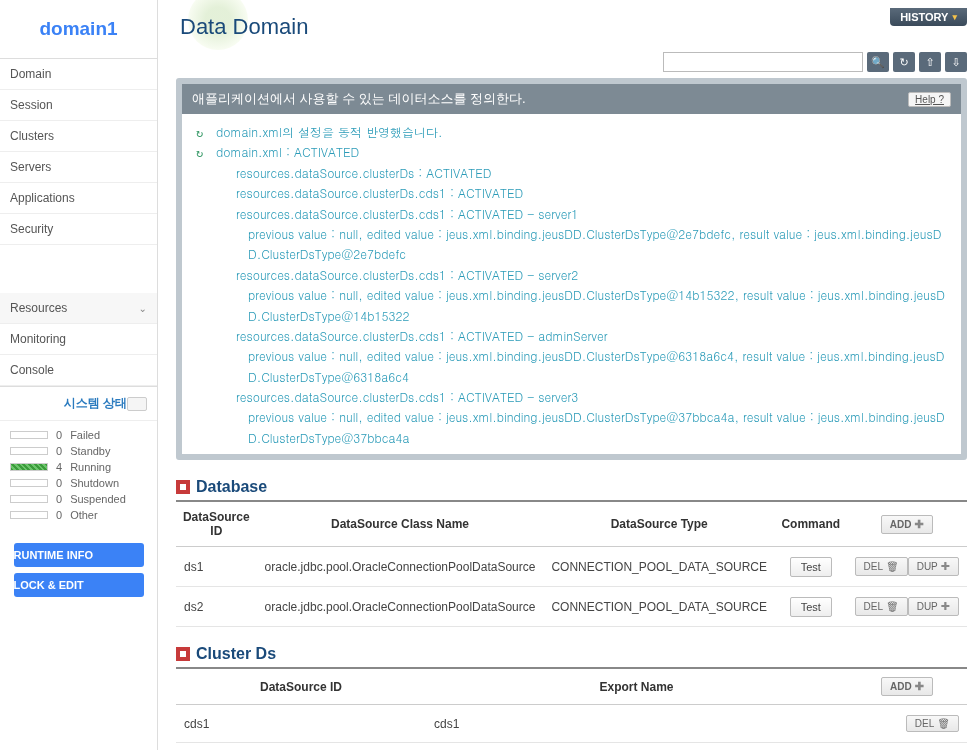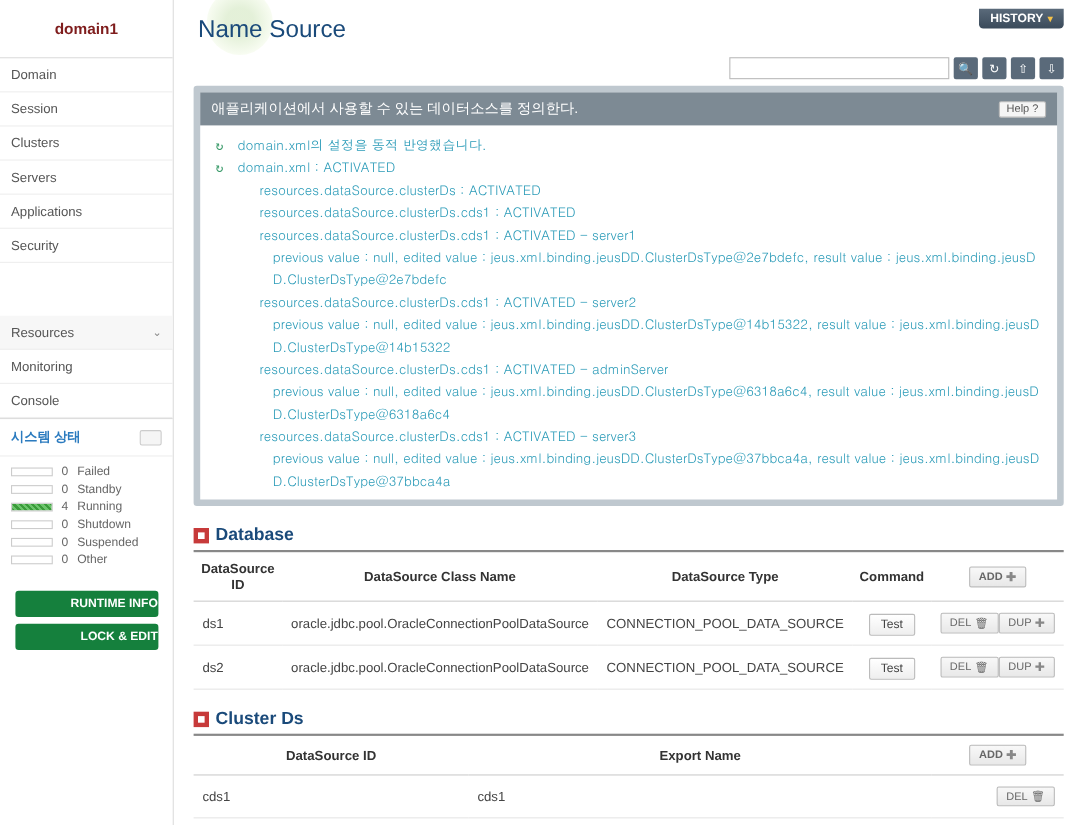--- a/index.html
+++ b/index.html
@@ -2,52 +2,52 @@
 <html><head>
 <meta charset="utf-8">
 <style>
 * { box-sizing: border-box; margin: 0; padding: 0; }
 body { font-family: "Malgun Gothic", Arial, sans-serif; font-size: 12px; color: #333; background: #fff; width: 977px; }
 .layout { display: flex; }
 .sidebar { width: 158px; border-right: 1px solid #ddd; }
 .main { flex: 1; padding: 0 10px 20px 18px; position: relative; }
 
 
-.domain-title { text-align: center; padding: 18px 12px; color: #7f1d1d; font-weight: bold; font-size: 14px; border-bottom: 1px solid #ddd; }
+.domain-title { text-align: center; padding: 18px 12px; color: #3b82f6; font-weight: bold; font-size: 19px; border-bottom: 1px solid #ddd; }
 .nav-item { padding: 8px 10px; border-bottom: 1px solid #eee; color: #555; cursor: pointer; display: flex; justify-content: space-between; align-items: center; }
 .chev { font-size: 10px; color: #888; }
 .subnav { background: #fafafa; }
 .sub-item { padding: 6px 10px 6px 22px; color: #444; border-bottom: 1px solid #f0f0f0; cursor: pointer; font-size: 11px; }
 .sub-item.active { background: linear-gradient(#e8e8e8,#d8d8d8); font-weight: bold; }
 .nav-item.sec { background: #f7f7f7; margin-top: 48px; }
 
-.status-title { padding: 8px 10px; color: #2b7bbf; font-weight: bold; display: flex; justify-content: space-between; align-items: center; border-top: 1px solid #ddd; border-bottom: 1px solid #eee; }
+.status-title { padding: 8px 10px; color: #2b7bbf; font-weight: bold; display: flex; justify-content: flex-end; align-items: center; border-top: 1px solid #ddd; border-bottom: 1px solid #eee; }
 .status-ic { width: 20px; height: 14px; border: 1px solid #ccc; border-radius: 2px; background: #f5f5f5; }
 .status-list { padding: 6px 10px 14px 10px; }
 .status-row { display: flex; align-items: center; gap: 8px; padding: 2px 0; font-size: 11px; color: #666; }
 .bar { width: 38px; height: 8px; border: 1px solid #ccc; background: #fff; }
 .bar.run { background: repeating-linear-gradient(45deg,#3a9b3a,#3a9b3a 2px,#6bc46b 2px,#6bc46b 4px); }
 
-.black-btn { display: block; margin: 6px auto; width: 130px; padding: 6px 0; text-align: right; background: #15803d; color: #fff; font-size: 11px; font-weight: bold; border-radius: 3px; cursor: pointer; }
+.black-btn { display: block; margin: 6px auto; width: 130px; padding: 6px 0; text-align: left; background: #3b82f6; color: #fff; font-size: 11px; font-weight: bold; border-radius: 3px; cursor: pointer; }
 
 
 .page-header { display: flex; justify-content: space-between; align-items: flex-start; padding-top: 8px; }
 .page-title-wrap { position: relative; }
 .decor { position: absolute; width: 60px; height: 60px; border-radius: 50%; background: radial-gradient(circle,#d8eac8 30%, #f5fbec 70%); left: 12px; top: -18px; z-index: 0; opacity: .7; }
 .page-title { color: #1a4a7a; font-size: 22px; font-weight: normal; position: relative; z-index: 1; padding: 6px 0 6px 4px; }
 .history-btn { background: linear-gradient(#5a6a7a,#3a4a5a); color: #fff; font-size: 11px; font-weight: bold; padding: 3px 10px; border-radius: 0 0 4px 4px; cursor: pointer; display: flex; align-items: center; gap: 4px; }
 .chev-down { font-size: 9px; color: #f5c24a; }
 
 .toolbar { display: flex; justify-content: flex-end; gap: 4px; margin-top: 6px; }
 .search-box { width: 200px; height: 20px; border: 1px solid #bbb; padding: 0 4px; }
 .icon-btn { width: 22px; height: 20px; background: #5a6a7a; color: #fff; display: flex; align-items: center; justify-content: center; border-radius: 2px; cursor: pointer; font-size: 11px; }
 
 .message-panel { margin-top: 6px; border: 6px solid #bfc8cf; border-radius: 3px; background:#fff; }
 .msg-header { background: #7d8a94; color: #fff; padding: 6px 10px; font-size: 13px; display: flex; justify-content: space-between; align-items: center; }
-.help-btn { background: #f5f5f5; color: #555; font-size: 10px; padding: 1px 6px; border: 1px solid #bbb; border-radius: 2px; cursor: pointer; }
+.help-btn { background: #f5f5f5; color: #555; font-size: 10px; padding: 1px 6px; border: 1px solid #bbb; border-radius: 2px; cursor: pointer; text-decoration: underline; }
 .msg-body { padding: 8px 14px; font-family: "Dotum", monospace; font-size: 12px; color: #2b9bb8; line-height: 1.7; max-height: 340px; overflow: hidden; }
 .msg-line { display: flex; gap: 6px; }
 .refresh-ic { color: #3a9b6a; font-size: 12px; width: 14px; flex-shrink: 0; }
 .msg-text { flex: 1; word-break: break-all; }
 .indent { padding-left: 20px; }
 .indent2 { padding-left: 32px; }
 
 .section { margin-top: 18px; }
 .section-title { display: flex; align-items: center; gap: 6px; color: #1a4a7a; font-size: 16px; font-weight: bold; border-bottom: 2px solid #888; padding-bottom: 4px; }
 .sq-icon { width: 14px; height: 14px; background: #c73a3a; display: inline-flex; align-items: center; justify-content: center; }
@@ -120,21 +120,21 @@
         </div>
     </div>
     <div class="black-btn">RUNTIME INFO</div>
     <div class="black-btn">LOCK &amp; EDIT</div>
   </div>
 
   <div class="main">
     <div class="page-header">
       <div class="page-title-wrap">
         <div class="decor"></div>
-        <h1 class="page-title">Name Source</h1>
+        <h1 class="page-title">Data Domain</h1>
       </div>
       <div class="history-btn">
         <span>HISTORY</span>
         <span class="chev-down">▾</span>
       </div>
     </div>
 
     <div class="toolbar">
       <input class="search-box" style="">
       <div class="icon-btn">🔍</div>

